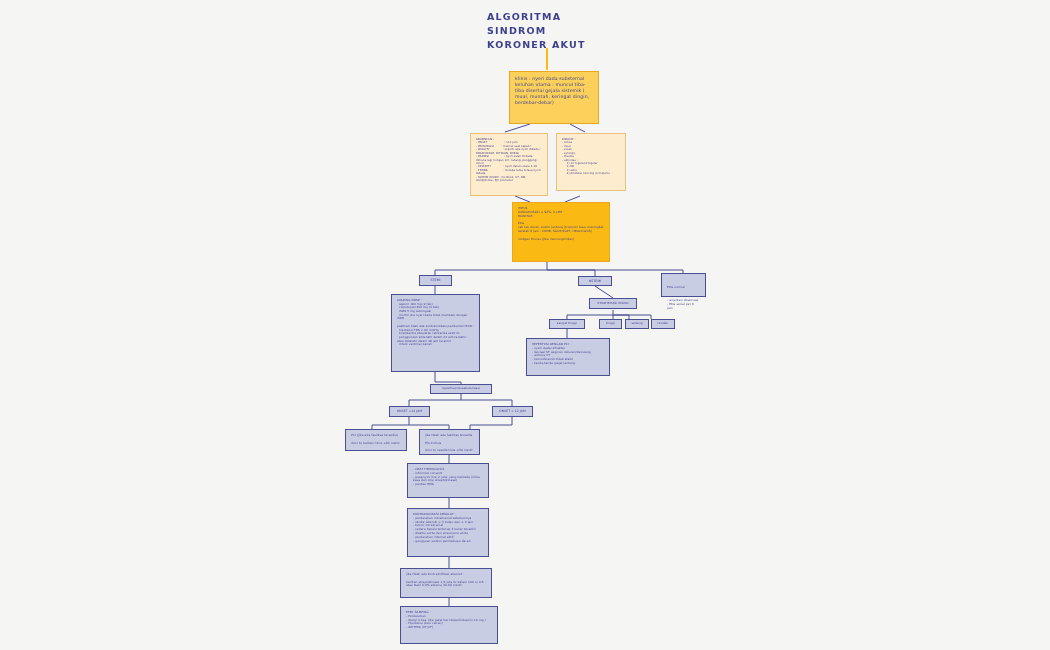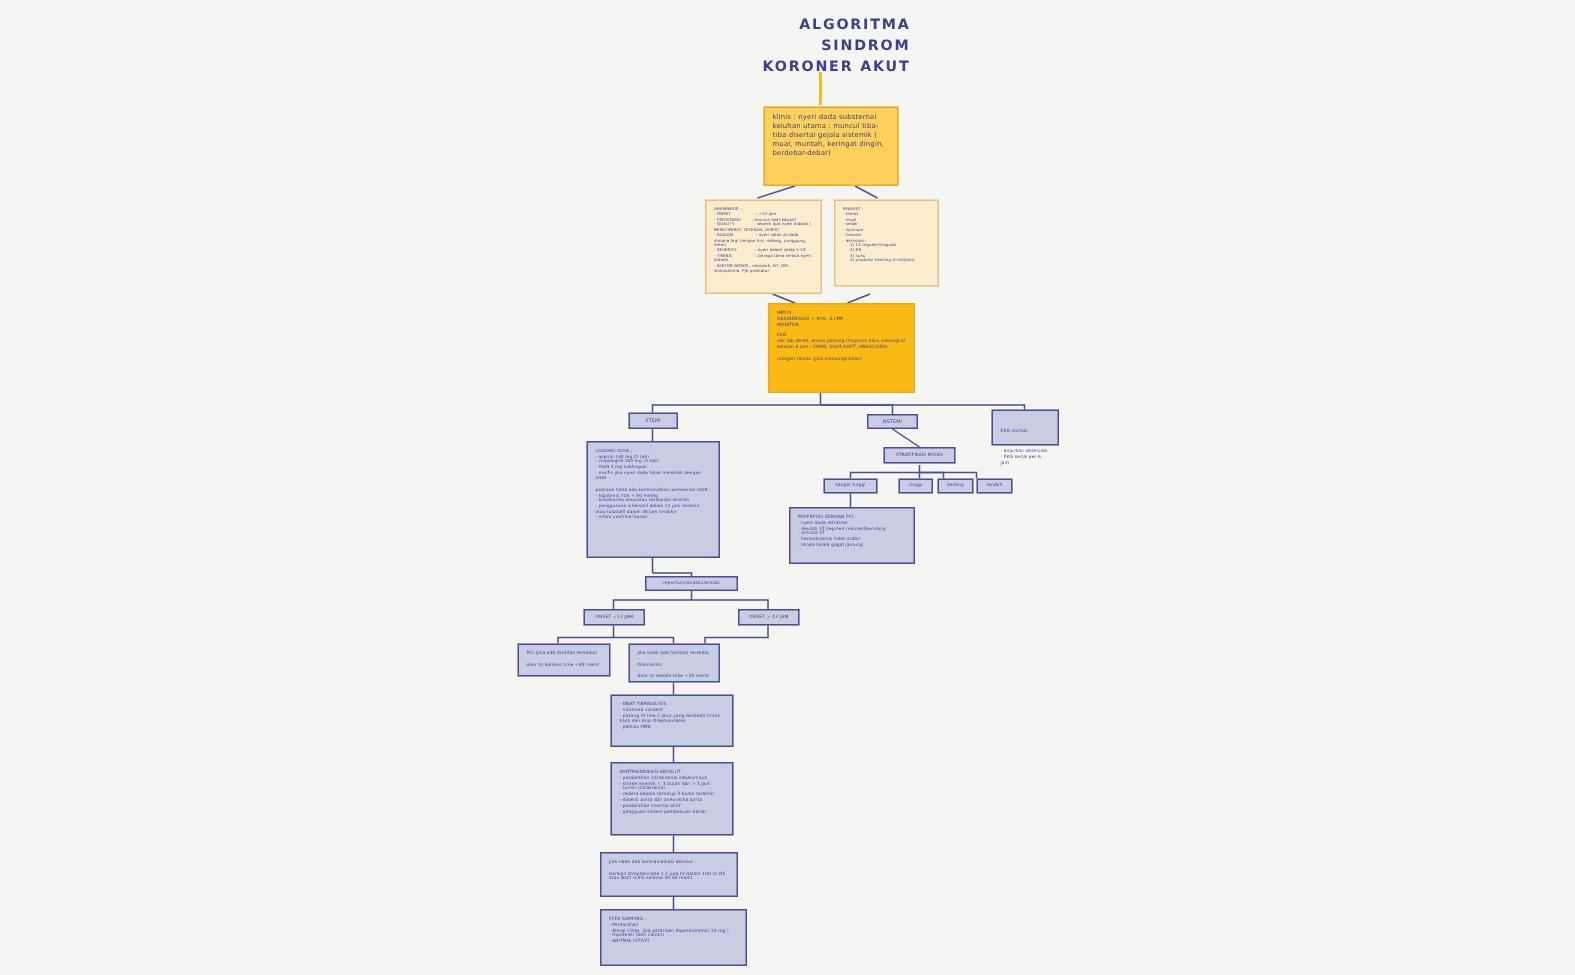--- a/index.html
+++ b/index.html
@@ -23,21 +23,21 @@
     letter-spacing:0.1px;
   }
   .n-blue{background:#c9cde4;border-color:#4a4e93;}
   .n-yellow{background:#fbd15b;border-color:#e8a820;color:#3d3f8f;}
   .n-cream{background:#fdeccd;border-color:#e8c07a;color:#3d3f8f;}
   .n-orange{background:#fbb913;border-color:#e8a820;color:#3d3f8f;}
 
   .title{
     position:absolute;
     color:#3d3f8f;
-    text-align:right;
+    text-align:left;
     font-weight:bold;
     letter-spacing:1.2px;
     line-height:1.45;
     font-size:9.5px;
   }
   .pad{padding:4px 5px;}
   .ctr{display:flex;align-items:center;justify-content:center;text-align:center;}
 </style>
 </head>
 <body>

